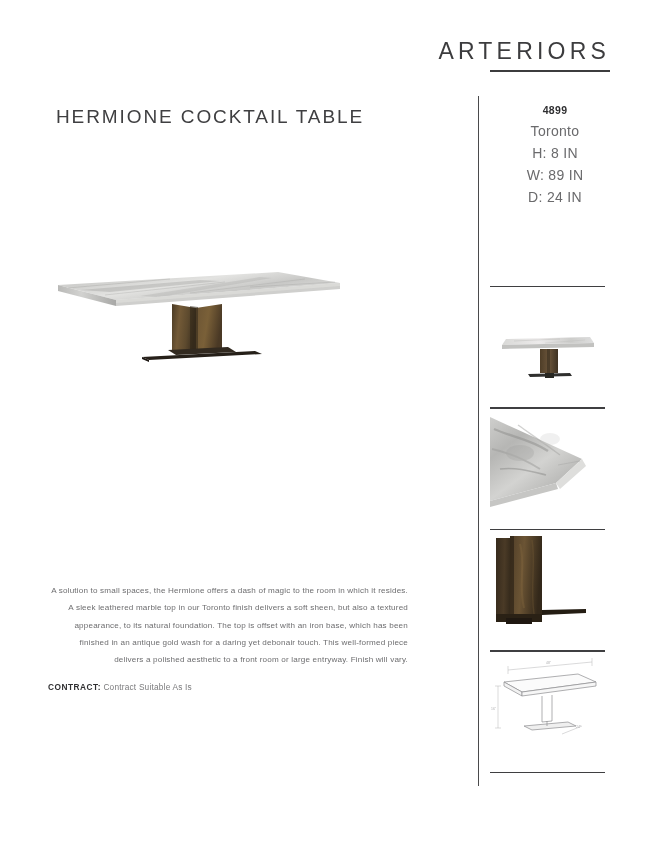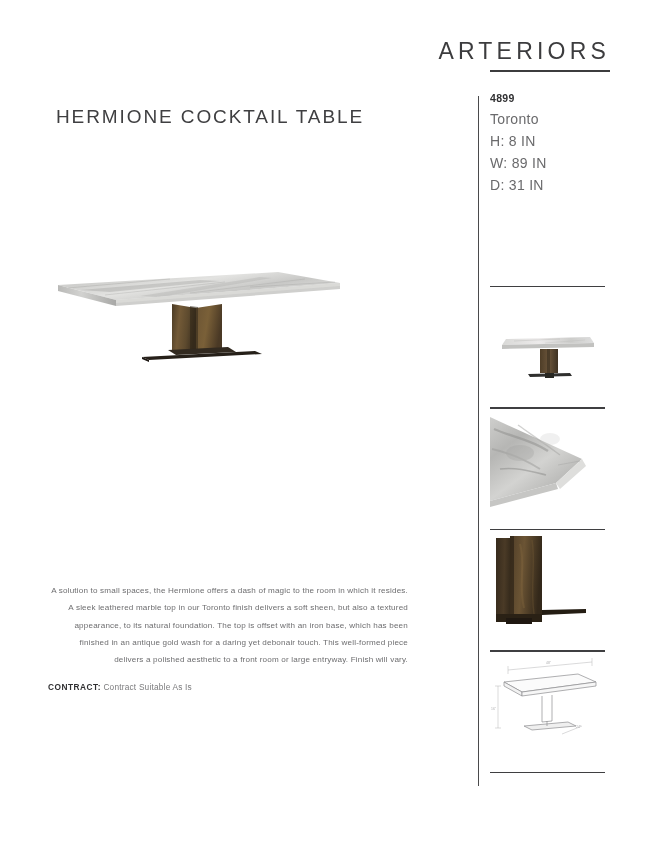--- a/index.html
+++ b/index.html
@@ -59,22 +59,23 @@
     top: 96px;
     width: 1px;
     height: 690px;
     background: #4a4a4c;
   }
 
   
   .spec {
     position: absolute;
     left: 490px;
-    top: 92px;
+    top: 104px;
     width: 130px;
+    text-align: center;
   }
   .spec-sku {
     font-size: 10.5px;
     font-weight: bold;
     color: #2f2f31;
     letter-spacing: .3px;
     margin-bottom: 7px;
   }
   .spec-line {
     font-size: 14px;
@@ -149,21 +150,21 @@
 
 <div class="page-title">HERMIONE COCKTAIL TABLE</div>
 
 <div class="vrule"></div>
 
 <div class="spec">
   <div class="spec-sku">4899</div>
   <div class="spec-line">Toronto</div>
   <div class="spec-line">H: 8 IN</div>
   <div class="spec-line">W: 89 IN</div>
-  <div class="spec-line">D: 31 IN</div>
+  <div class="spec-line">D: 24 IN</div>
 </div>
 
 <div class="hero">
   <svg viewBox="0 0 295 120" xmlns="http://www.w3.org/2000/svg">
     <defs>
       <linearGradient id="mTop" x1="0" y1="0" x2="1" y2="0.6">
         <stop offset="0" stop-color="#dcdcda"></stop>
         <stop offset="0.25" stop-color="#cfcfcd"></stop>
         <stop offset="0.5" stop-color="#e3e3e1"></stop>
         <stop offset="0.75" stop-color="#c8c8c6"></stop>

